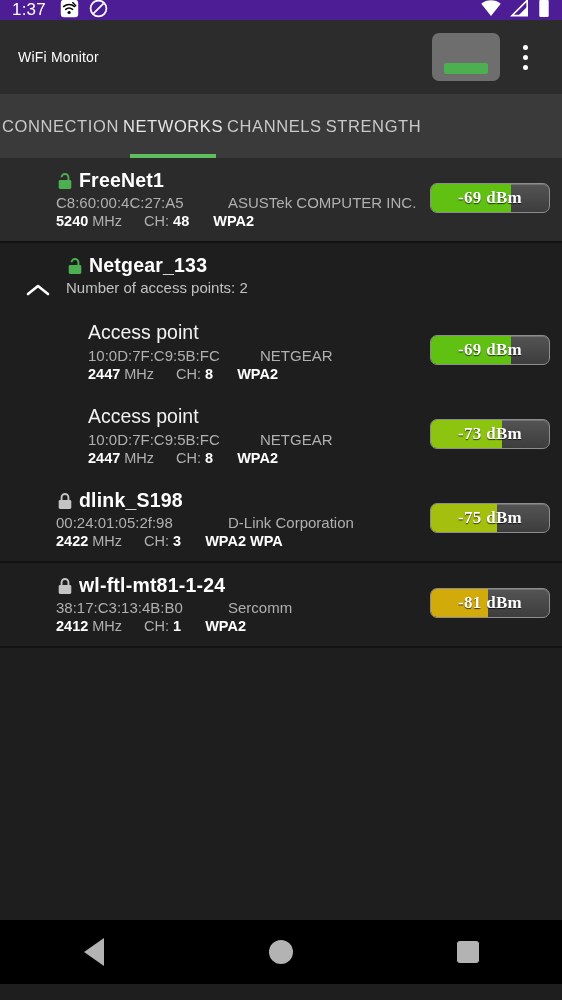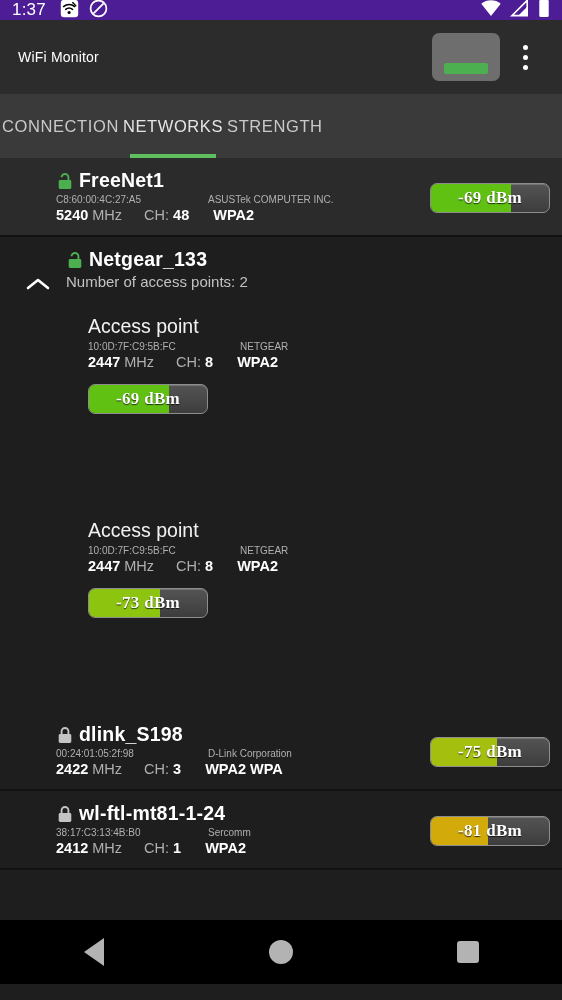--- a/index.html
+++ b/index.html
@@ -56,29 +56,29 @@
   .row {
     position: relative; padding: 11px 10px 12px 10px;
     display: flex; align-items: flex-start;
   }
   .row.highlight { background: #2b2b2b; }
   .row-sep { height: 2px; background: #121212; }
 
   .chev-col { width: 56px; flex: 0 0 56px; display: flex; justify-content: center;
     align-items: flex-start; padding-top: 28px; }
   .indent-ssid { padding-left: 56px; }
-  .indent-ap   { padding-left: 88px; flex-direction: column; }
+  .indent-ap   { padding-left: 88px; }
 
   .info { flex: 1 1 auto; min-width: 0; }
 
   .ssid-line { display: flex; align-items: center; gap: 5px; margin-bottom: 2px; }
   .ssid { color: #fff; font-size: 19.5px; font-weight: 700; letter-spacing: .2px; }
   .ap-title { color: #f2f2f2; font-size: 19.5px; font-weight: 400; margin-bottom: 3px; }
 
-  .meta1 { display: flex; align-items: flex-start; font-size: 10px; color: #b0b0b0; margin-bottom: 2px; }
+  .meta1 { display: flex; align-items: flex-start; font-size: 15px; color: #b0b0b0; margin-bottom: 2px; gap: 20px; }
   .mac { min-width: 152px; }
   .vendor { }
   .meta2 { display: flex; align-items: baseline; font-size: 14.5px; color: #b0b0b0; }
   .freq-num { color: #fff; font-weight: 700; }
   .freq-unit { margin-left: 4px; }
   .chgrp { margin-left: 22px; }
   .ch-num { color: #fff; font-weight: 700; margin-left: 4px; }
   .sec { color: #fff; font-weight: 700; margin-left: 24px; }
   .sub-count { font-size: 15px; color: #c2c2c2; margin-top: 2px; }
 
@@ -163,20 +163,21 @@
         <i></i>
         <i></i>
         <i></i>
       </span>
     </span>
   </div>
 
   <div class="tabs" id="tabs">
       <div class="tab">CONNECTION</div>
       <div class="tab active">NETWORKS</div>
+      <div class="tab">CHANNELS</div>
       <div class="tab">STRENGTH</div>
     </div>
 
   <div class="list" id="list">
       <div class="row indent-ssid highlight">
         <div class="info">
           <div class="ssid-line">
             <span>
               <svg width="18" height="21" viewBox="0 0 20 21" style="display:block">
                 <path d="M13.8 10V7a3.8 3.8 0 0 0-7.6 0" fill="none" stroke="#4caf50" stroke-width="2.1"></path>

